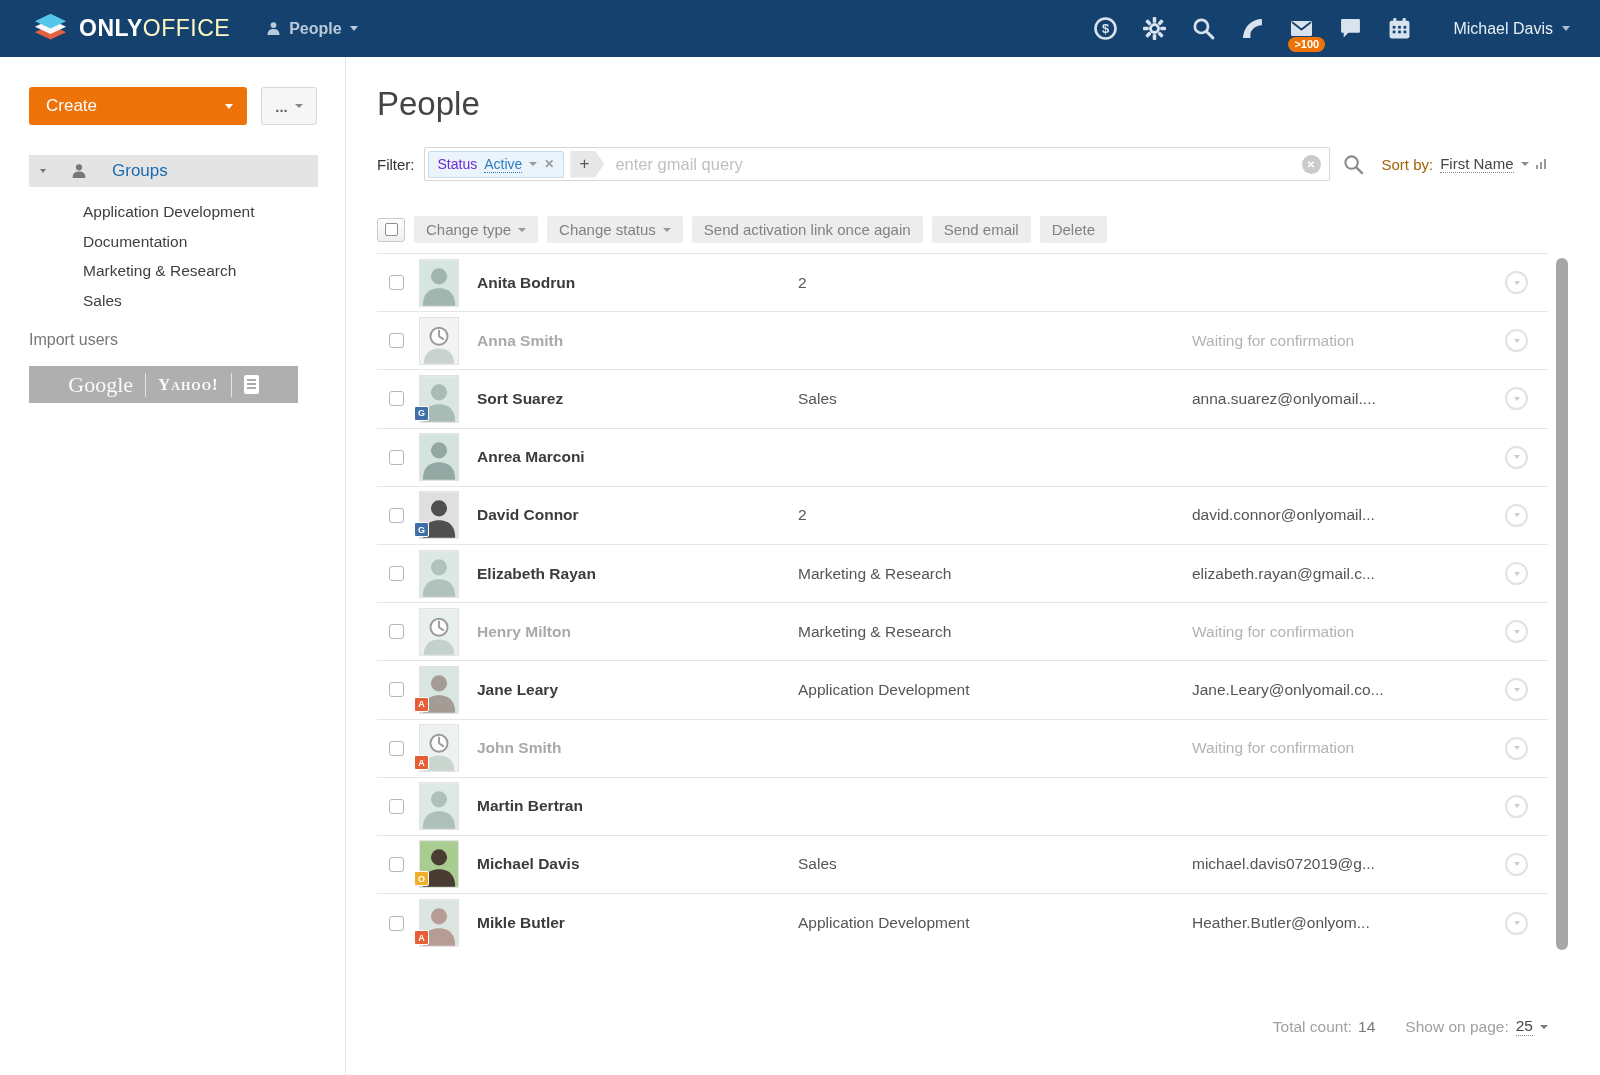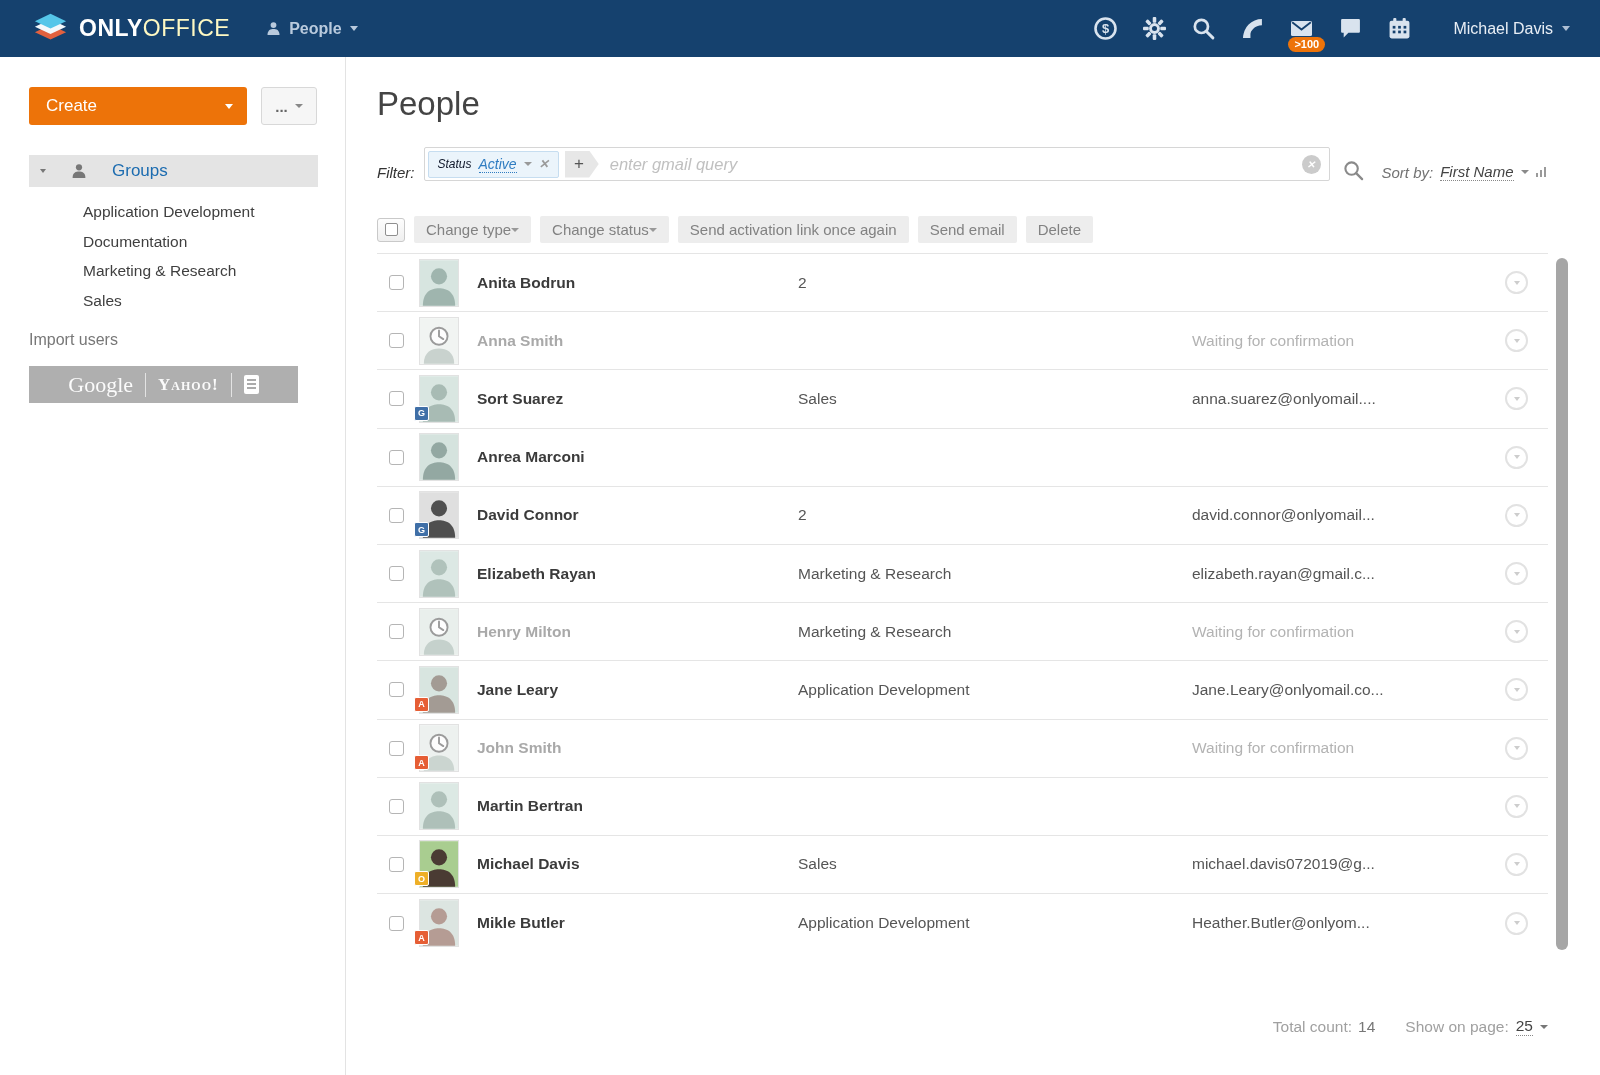--- a/index.html
+++ b/index.html
@@ -67,64 +67,64 @@
   .g-logo { font-family:"Liberation Serif", serif; font-size:22px; color:#FBFBFB; }
   .y-logo { font-family:"Liberation Serif", serif; font-weight:bold; font-size:17px; color:#FBFBFB; font-variant:small-caps; letter-spacing:1px; }
   .imp-div { width:1px; height:24px; background:rgba(255,255,255,.65); }
   .doc-icon { width:15px; height:19px; background:#fff; border-radius:2px; position:relative; }
   .doc-icon i { position:absolute; left:3px; right:3px; height:2px; background:#ABABAB; display:block; }
   .doc-icon i:nth-child(1){ top:4px; } .doc-icon i:nth-child(2){ top:8px; } .doc-icon i:nth-child(3){ top:12px; }
   
   .main { position:absolute; top:57px; left:346px; right:0; bottom:0; }
   .page-title { position:absolute; top:28px; left:31px; font-size:33px; font-weight:400; color:#444; }
   
-  .filter-row { position:absolute; top:90px; left:31px; right:54px; height:34px; display:flex; align-items:flex-end;font-style:italic; }
+  .filter-row { position:absolute; top:90px; left:31px; right:54px; height:34px; display:flex; align-items:center; }
   .filter-label { font-size:15px; color:#333; margin-right:9px; }
   .filter-box {
     flex:0 0 auto; width:906px; height:34px; border:1px solid #D6D6D6; border-radius:2px;
     background:#fff; display:flex; align-items:center; padding:0 8px 0 3px;
   }
   .chip {
     display:flex; align-items:center; gap:7px; height:27px; padding:0 9px;
     background:#EBF4FB; border:1px solid #C6DDF0; border-radius:2px;
   }
-  .chip .chip-name { font-size:12px; color:#0f172a; }
+  .chip .chip-name { font-size:14px; color:#6d28d9; }
   .chip .chip-value { font-size:14px; color:#2F7CC1; border-bottom:1px dotted #2F7CC1; cursor:pointer; }
   .chip .caret { color:#999; border-top-width:4px; }
   .chip .chip-close { color:#9A9A9A; font-size:12px; font-weight:bold; cursor:pointer; line-height:1; }
   .plus-tag {
     margin-left:6px; width:34px; height:27px; background:#E7E7E7; color:#555;
     clip-path:polygon(0 0, 72% 0, 100% 50%, 72% 100%, 0 100%);
     display:flex; align-items:center; justify-content:flex-start; padding-left:9px;
     font-size:17px; cursor:pointer;
   }
   .query-ph { margin-left:11px; font-size:16.5px; color:#C0C0C0; flex:1; }
   .clear-btn {
     width:19px; height:19px; border-radius:50%; background:#CBCBCB; color:#fff;
     display:flex; align-items:center; justify-content:center; font-size:10px; font-weight:bold; cursor:pointer;
   }
   .search-btn { margin-left:13px; width:21px; height:21px; color:#8A8A8A; cursor:pointer; }
   .search-btn svg { width:100%; height:100%; }
   .sort-area { margin-left:auto; display:flex; align-items:center; gap:7px; }
-  .sort-label { font-size:15px; color:#737373; }
+  .sort-label { font-size:15px; color:#a16207; }
   .sort-value { font-size:15px; color:#444; border-bottom:1px dotted #888; cursor:pointer; }
   .sort-area .caret { color:#8a8a8a; border-top-width:4px; }
   .sort-bars { display:flex; align-items:flex-end; gap:1.5px; cursor:pointer; }
   .sort-bars i { width:2.5px; background:#9A9A9A; display:block; }
   .sort-bars i:nth-child(1){ height:4px; } .sort-bars i:nth-child(2){ height:7px; } .sort-bars i:nth-child(3){ height:10px; }
   
   .toolbar { position:absolute; top:159px; left:31px; display:flex; align-items:center; gap:9px; }
   .master-check {
     width:28px; height:24px; border:1px solid #C9C9C9; border-radius:3px;
     background:linear-gradient(#FDFDFD,#EFEFEF); display:flex; align-items:center; justify-content:center; cursor:pointer;
   }
   .master-check .box { width:13px; height:13px; border:1px solid #8F8F8F; border-radius:2px; background:#fff; }
   .tb-btn {
     height:27px; padding:0 12px; background:#EDEDED; border:none; border-radius:2px;
-    color:#828282; font-size:15px; display:flex; align-items:center; cursor:pointer;
+    color:#828282; font-size:15px; display:flex; align-items:center; gap:7px; cursor:pointer;
     font-family:"Liberation Sans", sans-serif;
   }
   .tb-btn .caret { color:#999; border-top-width:4px; }
   
   .people-table { position:absolute; top:196px; left:31px; width:1171px; border-top:1px solid #E5E5E5; }
   .prow { height:58.2px; display:flex; align-items:center; border-bottom:1px solid #E5E5E5; }
   .prow:last-child { border-bottom:none; }
   .row-check { margin-left:12px; width:15px; height:15px; border:1px solid #B5B5B5; border-radius:3px; background:#fff; flex:0 0 auto; cursor:pointer; }
   .avatar { margin-left:15px; width:40px; height:48px; position:relative; flex:0 0 auto; border:1px solid #E2E2E2; cursor:pointer; }
   .avatar svg { width:100%; height:100%; display:block; }

